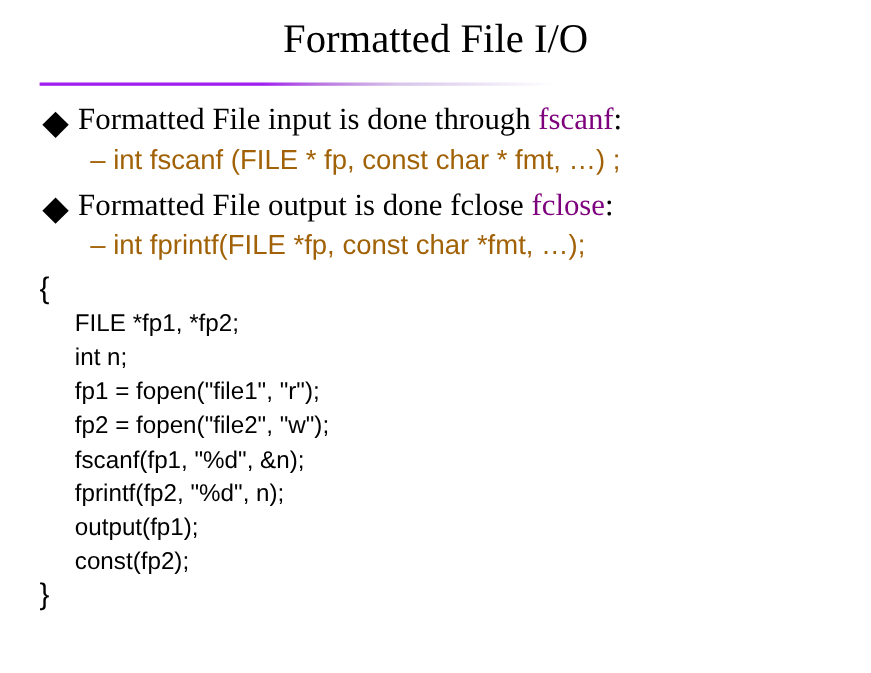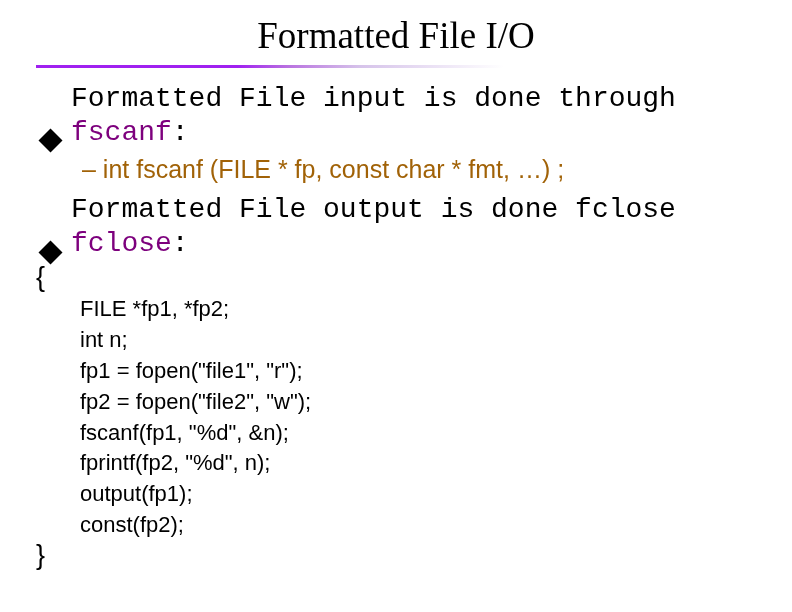--- a/index.html
+++ b/index.html
@@ -17,39 +17,39 @@
     width: 792px;
     height: 612px;
     box-sizing: border-box;
     padding: 14px 36px 10px 36px;
   }
   .title {
     text-align: center;
     font-size: 37px;
     font-weight: 400;
     margin-top: 0;
-    margin-bottom: 8px;
+    margin-bottom: 18px;
   }
   .divider {
     height: 3px;
     width: 100%;
     background: linear-gradient(to right,
       #a020f0 0%,
       #a020f0 28%,
       #b972e0 35%,
       #d6c3ea 45%,
       #ffffff 65%,
       #ffffff 100%);
     margin-bottom: 14px;
   }
   .top-bullet-line {
     display: flex;
-    align-items: flex-end;
+    align-items: center;
     column-gap: 8px;
-    font-family: Liberation Mono, monospace;
+    font-family: Liberation Serif, serif;
     font-size: 28px;
     line-height: 1.2;
     margin-left: 2px;
     padding-bottom: 2px;
   }
   .top-bullet-marker {
     width: 17px;
     height: 17px;
     background: #000;
     transform: rotate(45deg);
@@ -72,21 +72,21 @@
   }
   .brace {
     font-family: Arial, Helvetica, sans-serif;
     font-size: 27px;
     margin-left: 0;
     line-height: 1.1;
   }
   .code-block {
     font-family: Arial, Helvetica, sans-serif;
     font-size: 22px;
-    margin-left: 44px;
+    margin-left: 32px;
     line-height: 1.4;
     padding-top: 2px;
   }
   .code-line {
     white-space: pre;
   }
 </style>
 </head>
 <body>
 
@@ -103,20 +103,21 @@
     </div>
   </div>
   <div class="sub-bullet">– int fscanf (FILE * fp, const char * fmt, …) ;</div>
 
   <div class="top-bullet-line">
     <div class="top-bullet-marker"></div>
     <div class="top-bullet-text">
       <span>Formatted File output is done fclose </span><span class="accent">fclose</span><span>:</span>
     </div>
   </div>
+  <div class="sub-bullet">– int fprintf(FILE *fp, const char *fmt, …);</div>
 
   <div class="brace">{</div>
   <div class="code-block">
     <div class="code-line">FILE *fp1, *fp2;</div>
     <div class="code-line">int n;</div>
     <div class="code-line">fp1 = fopen("file1", "r");</div>
     <div class="code-line">fp2 = fopen("file2", "w");</div>
     <div class="code-line">fscanf(fp1, "%d", &amp;n);</div>
     <div class="code-line">fprintf(fp2, "%d", n);</div>
     <div class="code-line">output(fp1);</div>

